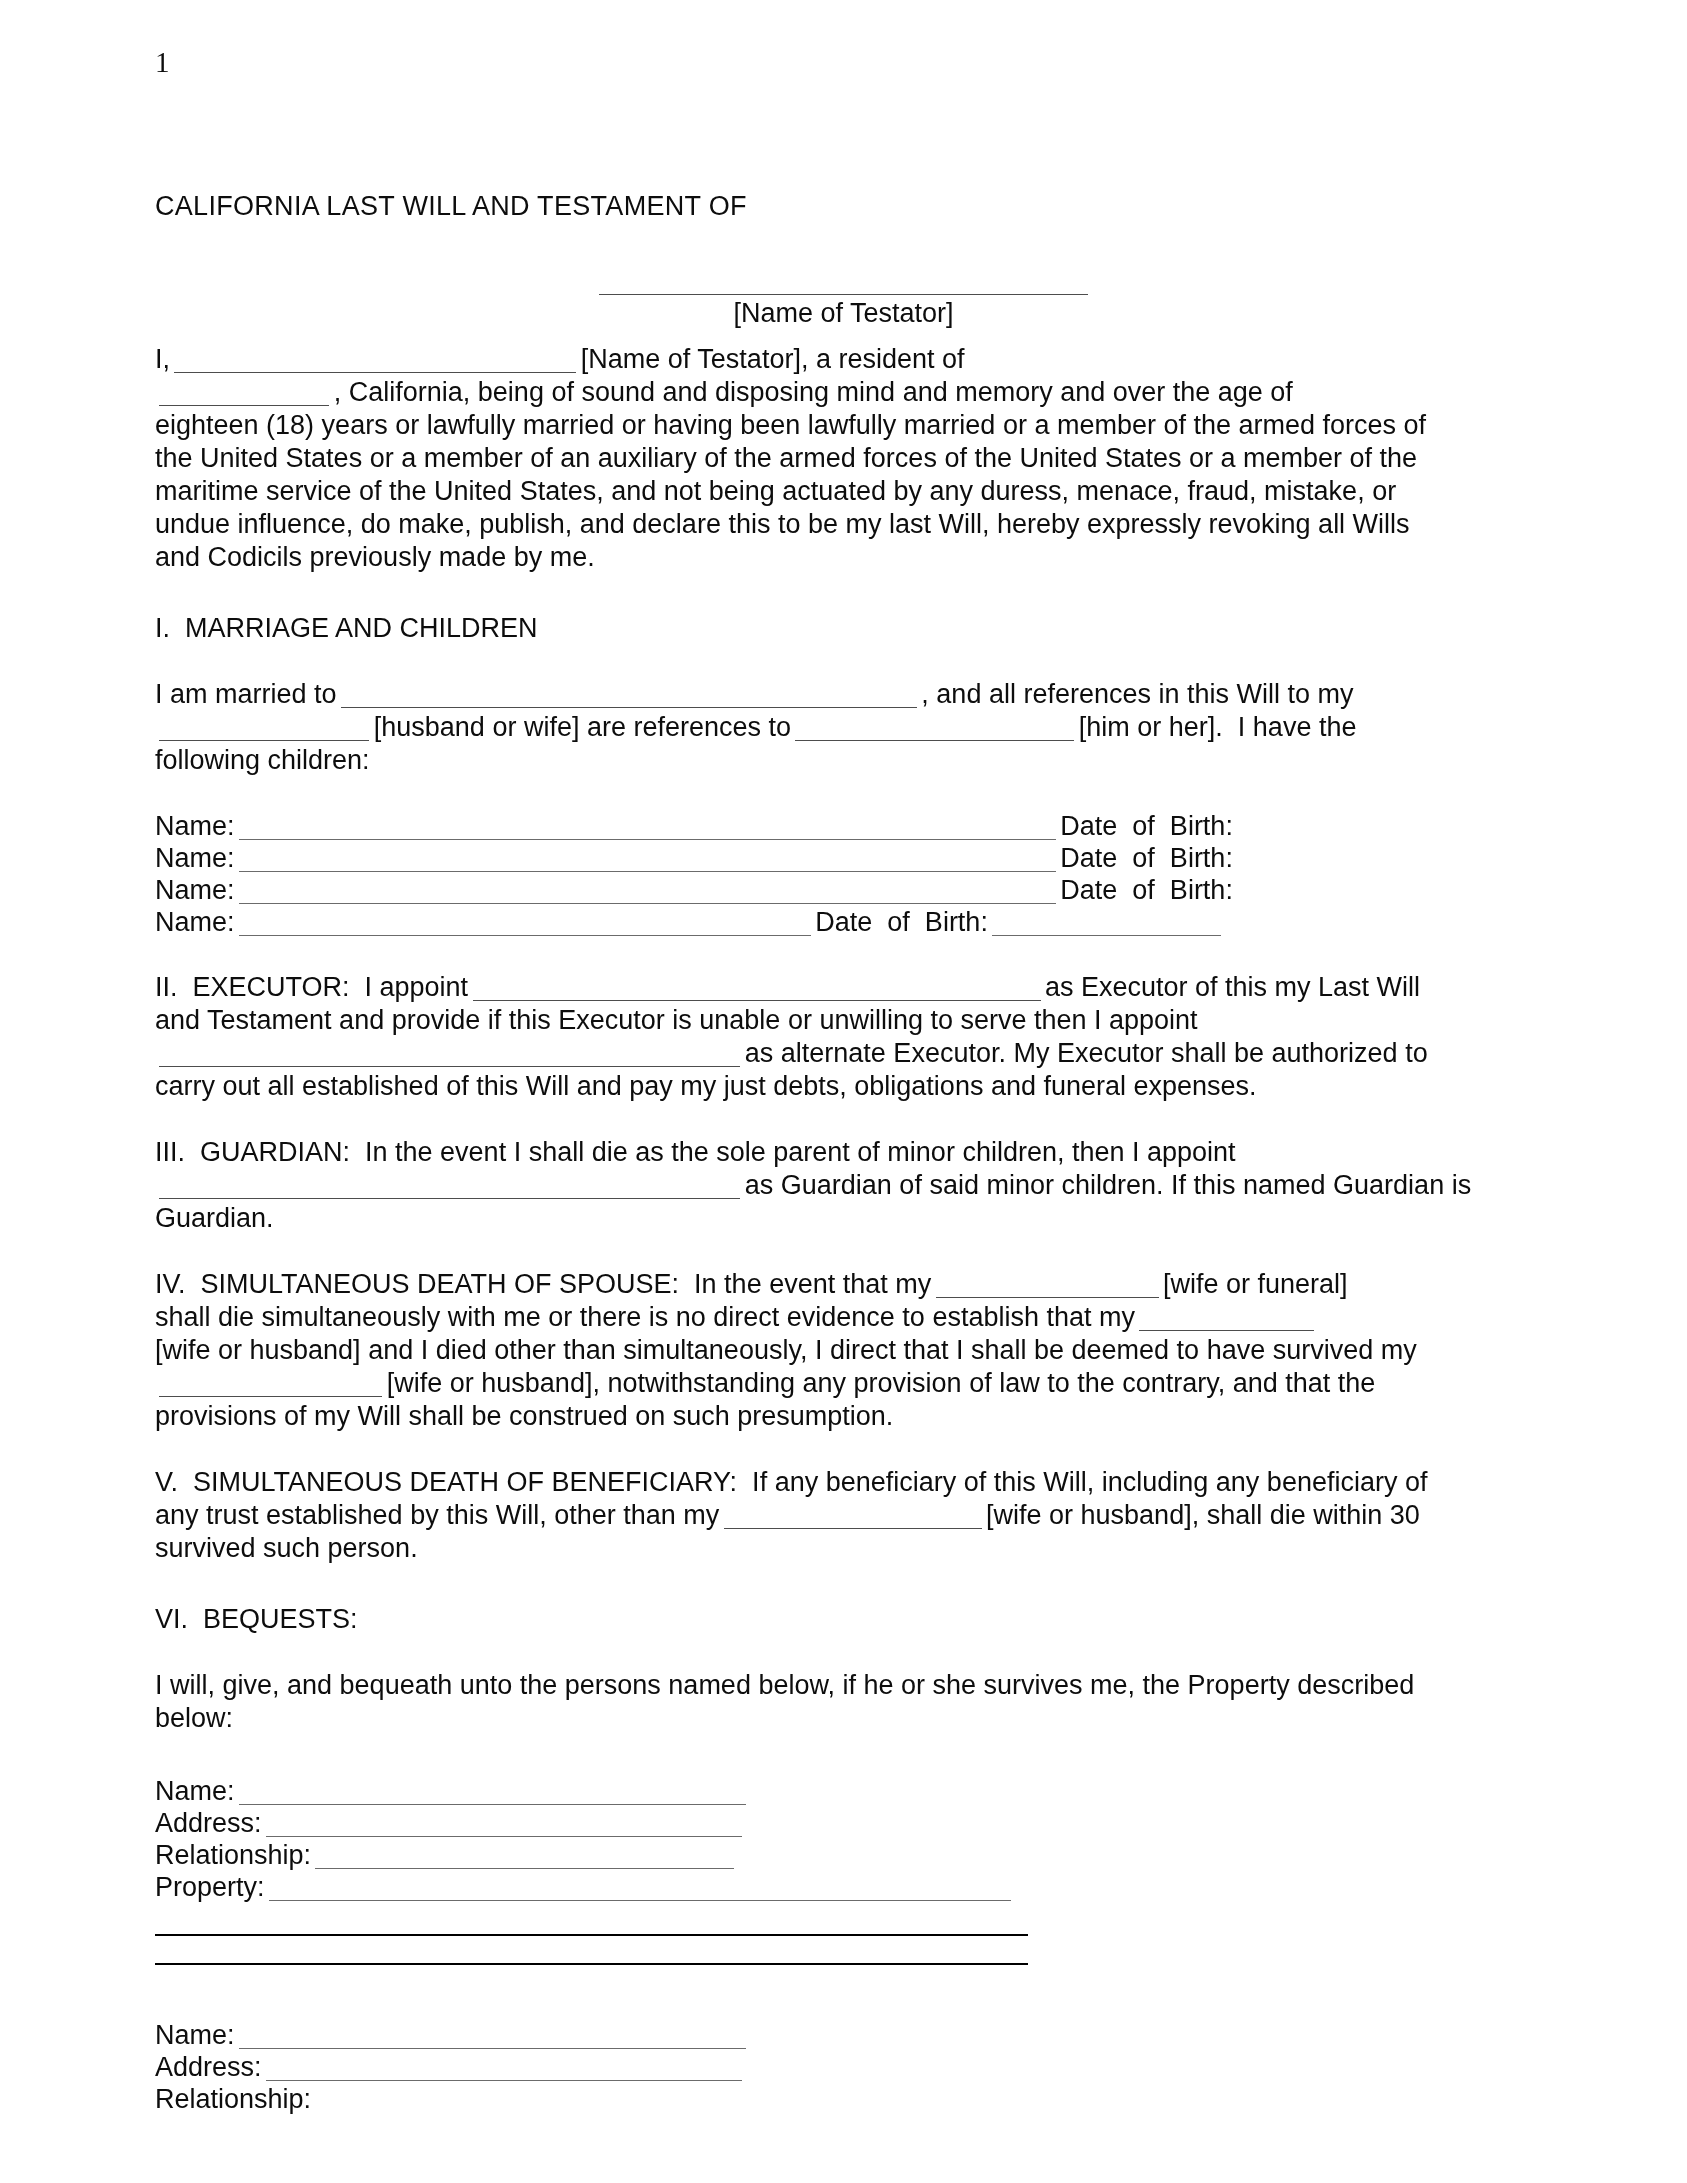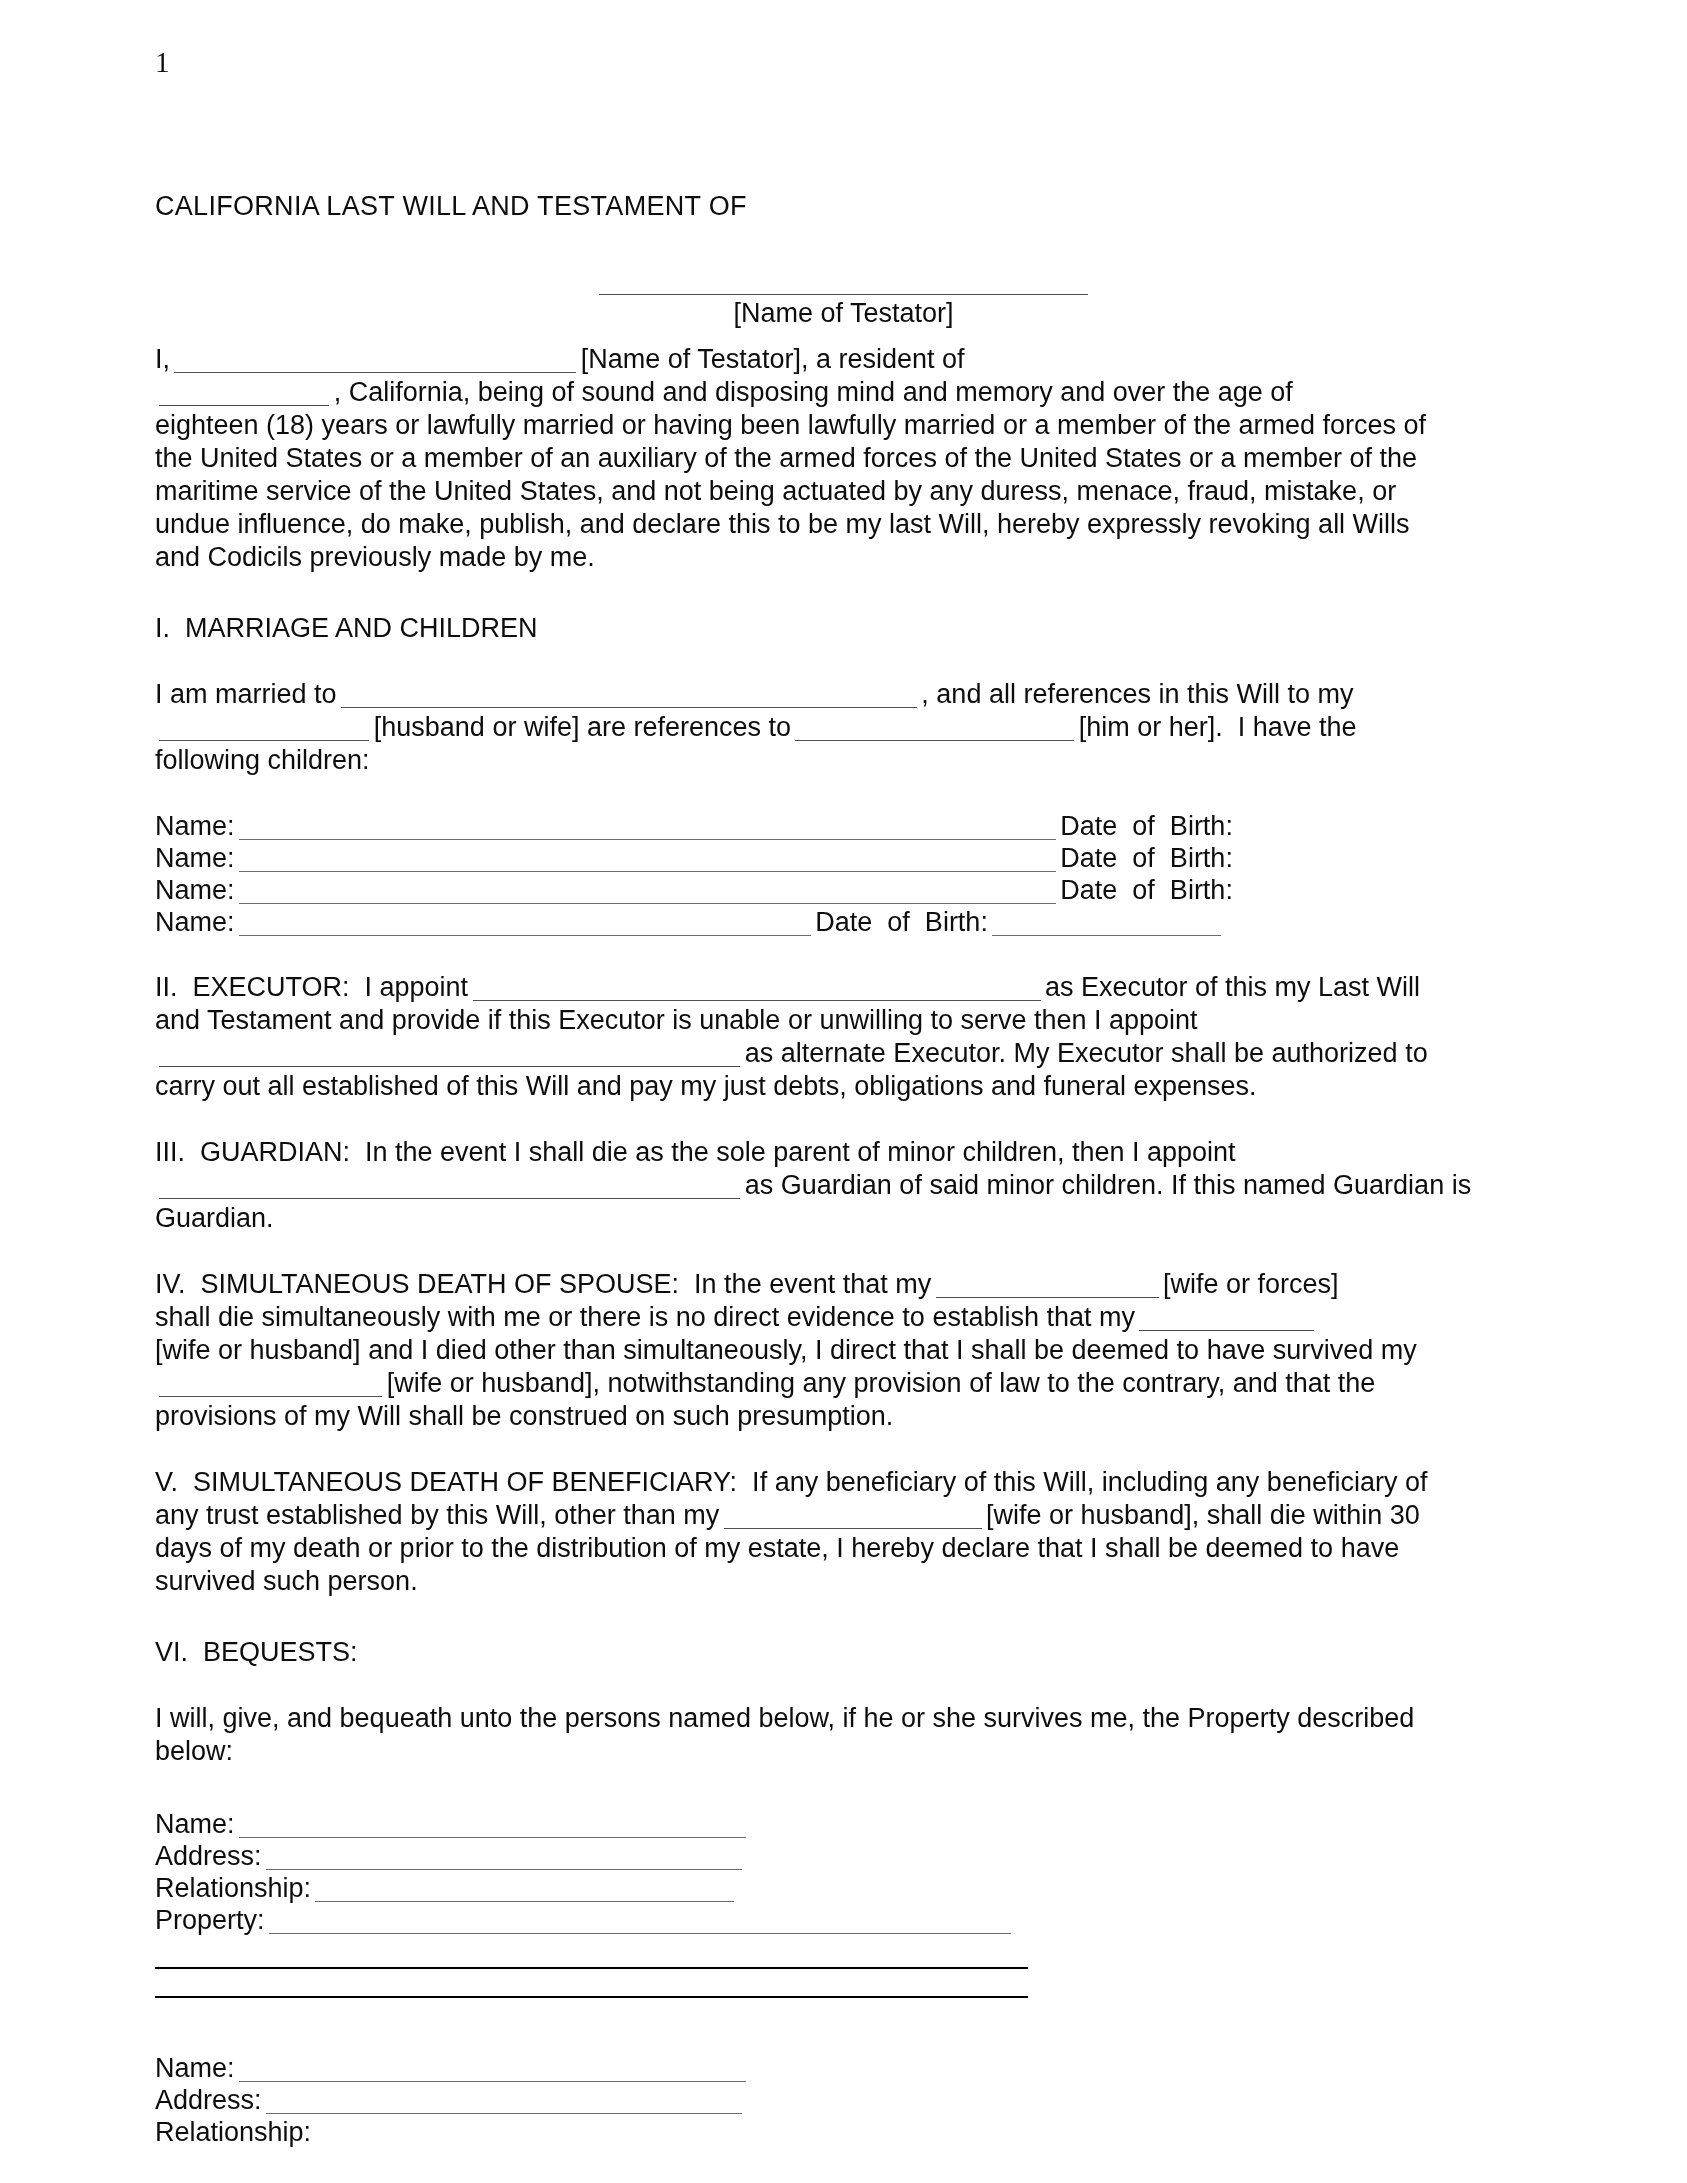--- a/index.html
+++ b/index.html
@@ -111,31 +111,30 @@
     <div class="tline">carry out all established of this Will and pay my just debts, obligations and funeral expenses.</div>
   </div>
 
   <div class="para">
     <div class="tline">III.&nbsp; GUARDIAN:&nbsp; In the event I shall die as the sole parent of minor children, then I appoint</div>
     <div class="tline"><span class="blank w665"></span><span>as Guardian of said minor children. If this named Guardian is</span></div>
     <div class="tline">Guardian.</div>
   </div>
 
   <div class="para">
-    <div class="tline"><span>IV.&nbsp; SIMULTANEOUS DEATH OF SPOUSE:&nbsp; In the event that my</span><span class="blank w255"></span><span>[wife or forces]</span></div>
+    <div class="tline"><span>IV.&nbsp; SIMULTANEOUS DEATH OF SPOUSE:&nbsp; In the event that my</span><span class="blank w255"></span><span>[wife or funeral]</span></div>
     <div class="tline"><span>shall die simultaneously with me or there is no direct evidence to establish that my</span><span class="blank w200"></span></div>
     <div class="tline">[wife or husband] and I died other than simultaneously, I direct that I shall be deemed to have survived my</div>
     <div class="tline"><span class="blank w255"></span><span>[wife or husband], notwithstanding any provision of law to the contrary, and that the</span></div>
     <div class="tline">provisions of my Will shall be construed on such presumption.</div>
   </div>
 
   <div class="para">
     <div class="tline">V.&nbsp; SIMULTANEOUS DEATH OF BENEFICIARY:&nbsp; If any beneficiary of this Will, including any beneficiary of</div>
     <div class="tline"><span>any trust established by this Will, other than my</span><span class="blank w295"></span><span>[wife or husband], shall die within 30</span></div>
-    <div class="tline">days of my death or prior to the distribution of my estate, I hereby declare that I shall be deemed to have</div>
     <div class="tline">survived such person.</div>
   </div>
 
   <div class="heading">VI.&nbsp; BEQUESTS:</div>
 
   <div class="para">
     <div class="tline">I will, give, and bequeath unto the persons named below, if he or she survives me, the Property described</div>
     <div class="tline">below:</div>
   </div>
 

